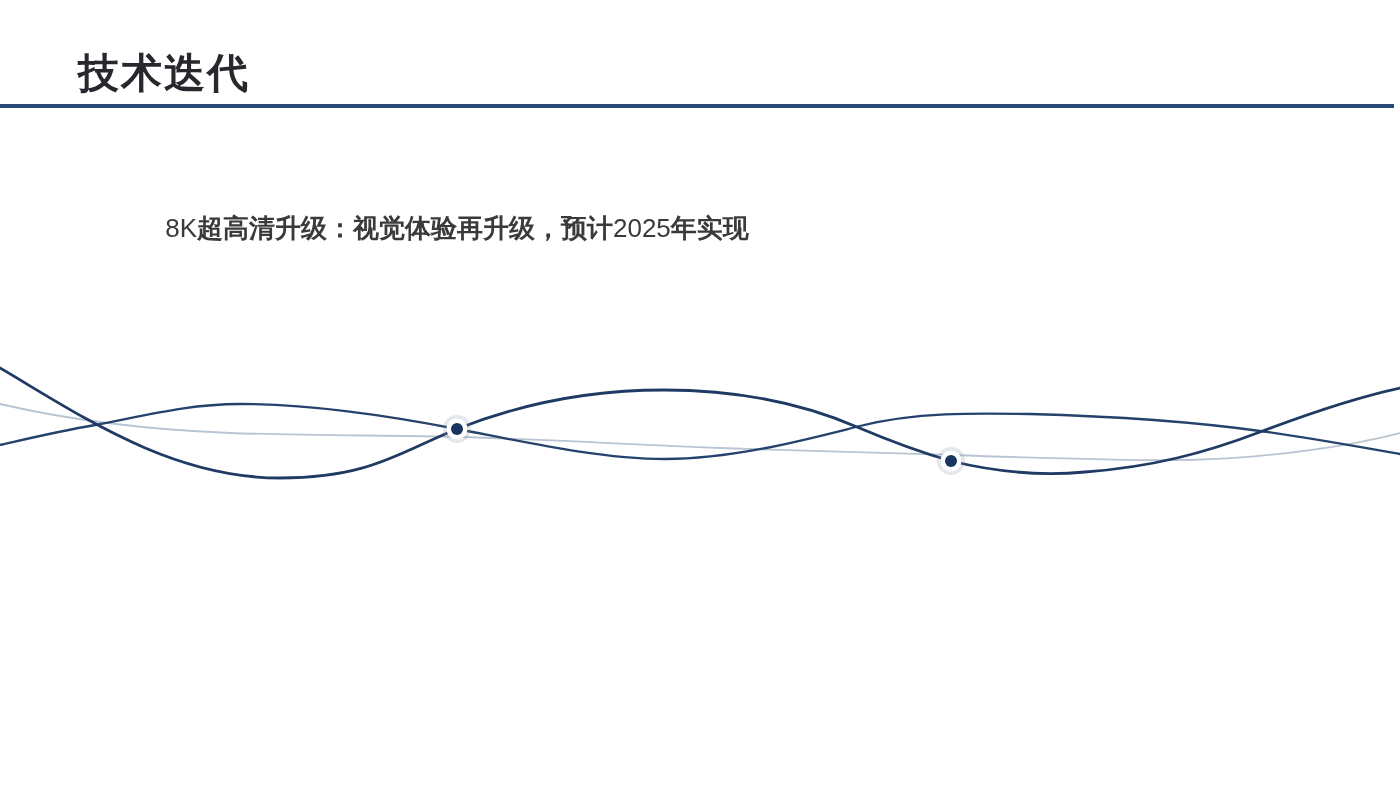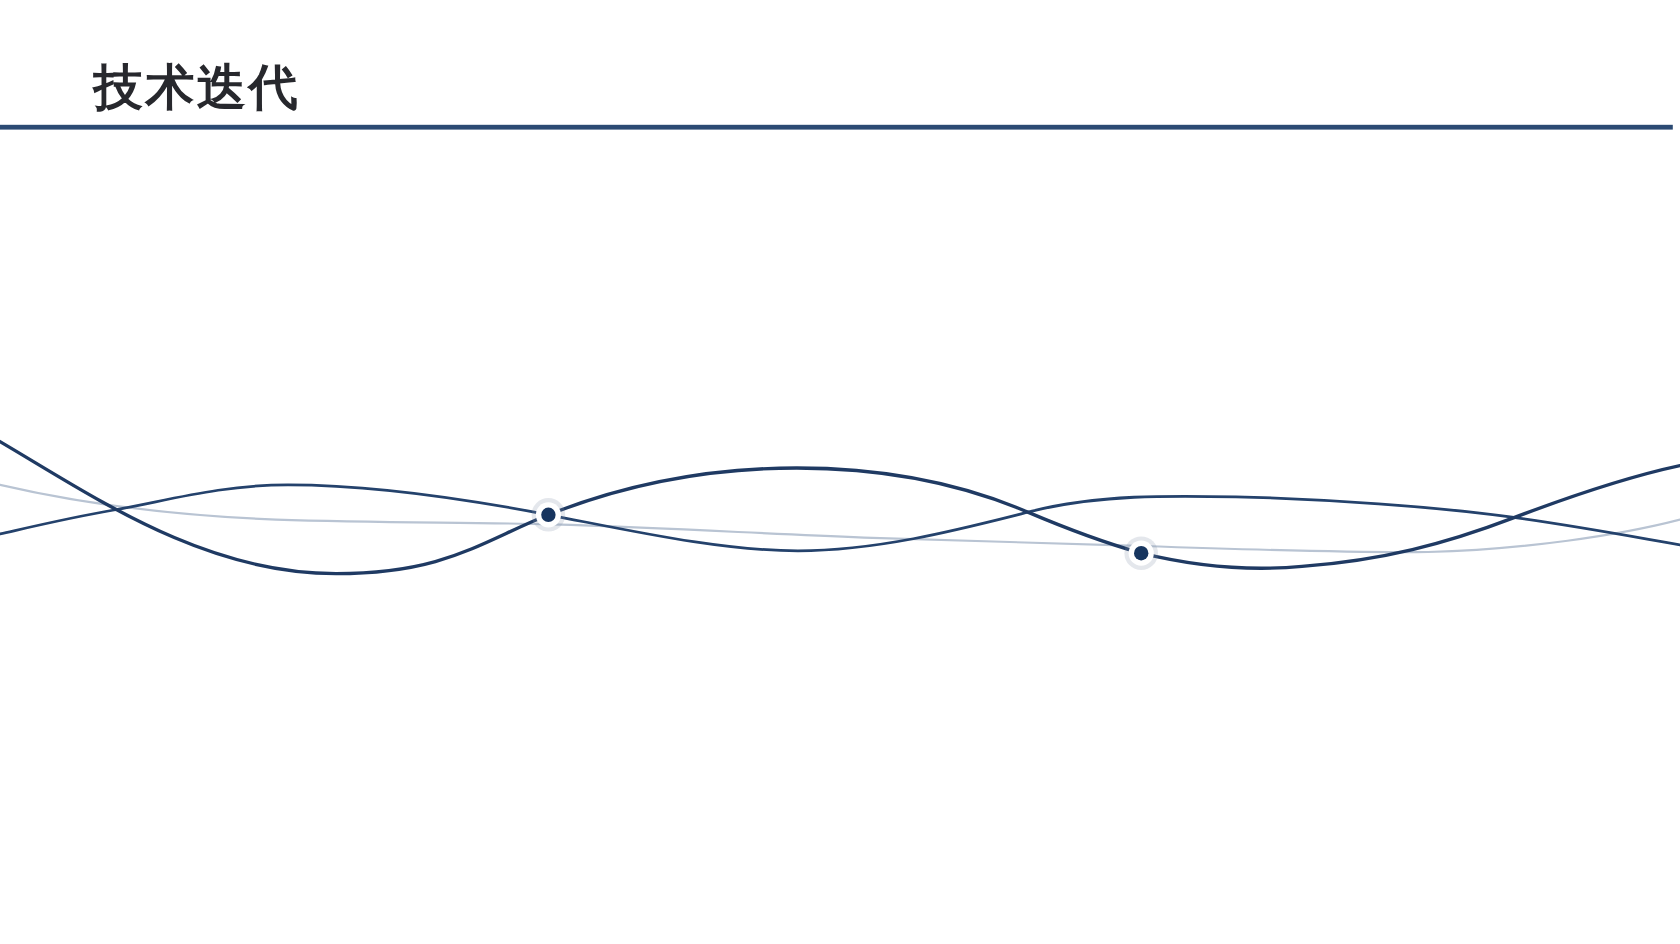--- a/index.html
+++ b/index.html
@@ -47,20 +47,21 @@
 </style>
 </head>
 <body>
 
 <div class="slide">
 
   <h1 class="title">技术迭代</h1>
   <div class="title-rule"></div>
 
   <div class="milestone m1">
+    <p class="desc"><span class="lat">8K</span><span>超高清升级：视觉体验再升级，预计</span><span class="lat">2025</span><span>年实现</span></p>
   </div>
 
   <svg class="wave" viewBox="0 0 1400 140" preserveAspectRatio="none" aria-hidden="true">
     <path class="lite" d="M 0,44 C 60,58 130,69 230,73 C 320,76 390,75 460,77 C 560,80 620,84 720,88 C 810,91 880,93 951,95 C 1040,98 1130,101 1190,100 C 1270,98 1350,86 1400,73"></path>
     <path class="navy-b" d="M 0,85 C 35,77 60,71 95,65 C 140,57 185,44 240,44 C 310,44 395,57 457,69 C 525,82 600,99 665,99 C 735,99 808,79 860,66 C 915,52 975,53 1030,54 C 1105,56 1195,62 1260,71 C 1312,78 1365,88 1400,94"></path>
     <path class="navy-a" d="M 0,8 C 80,55 170,118 280,118 C 370,118 400,92 457,69 C 520,44 590,30 664,30 C 745,30 806,45 857,67 C 897,84 923,93 951,101 C 1000,113 1042,116 1085,112 C 1152,107 1205,93 1260,72 C 1310,53 1358,37 1400,28"></path>
 
     <g>
       <circle class="dot-shadow" cx="457" cy="69" r="14"></circle>
       <circle class="dot-ring" cx="457" cy="69" r="10.5"></circle>

